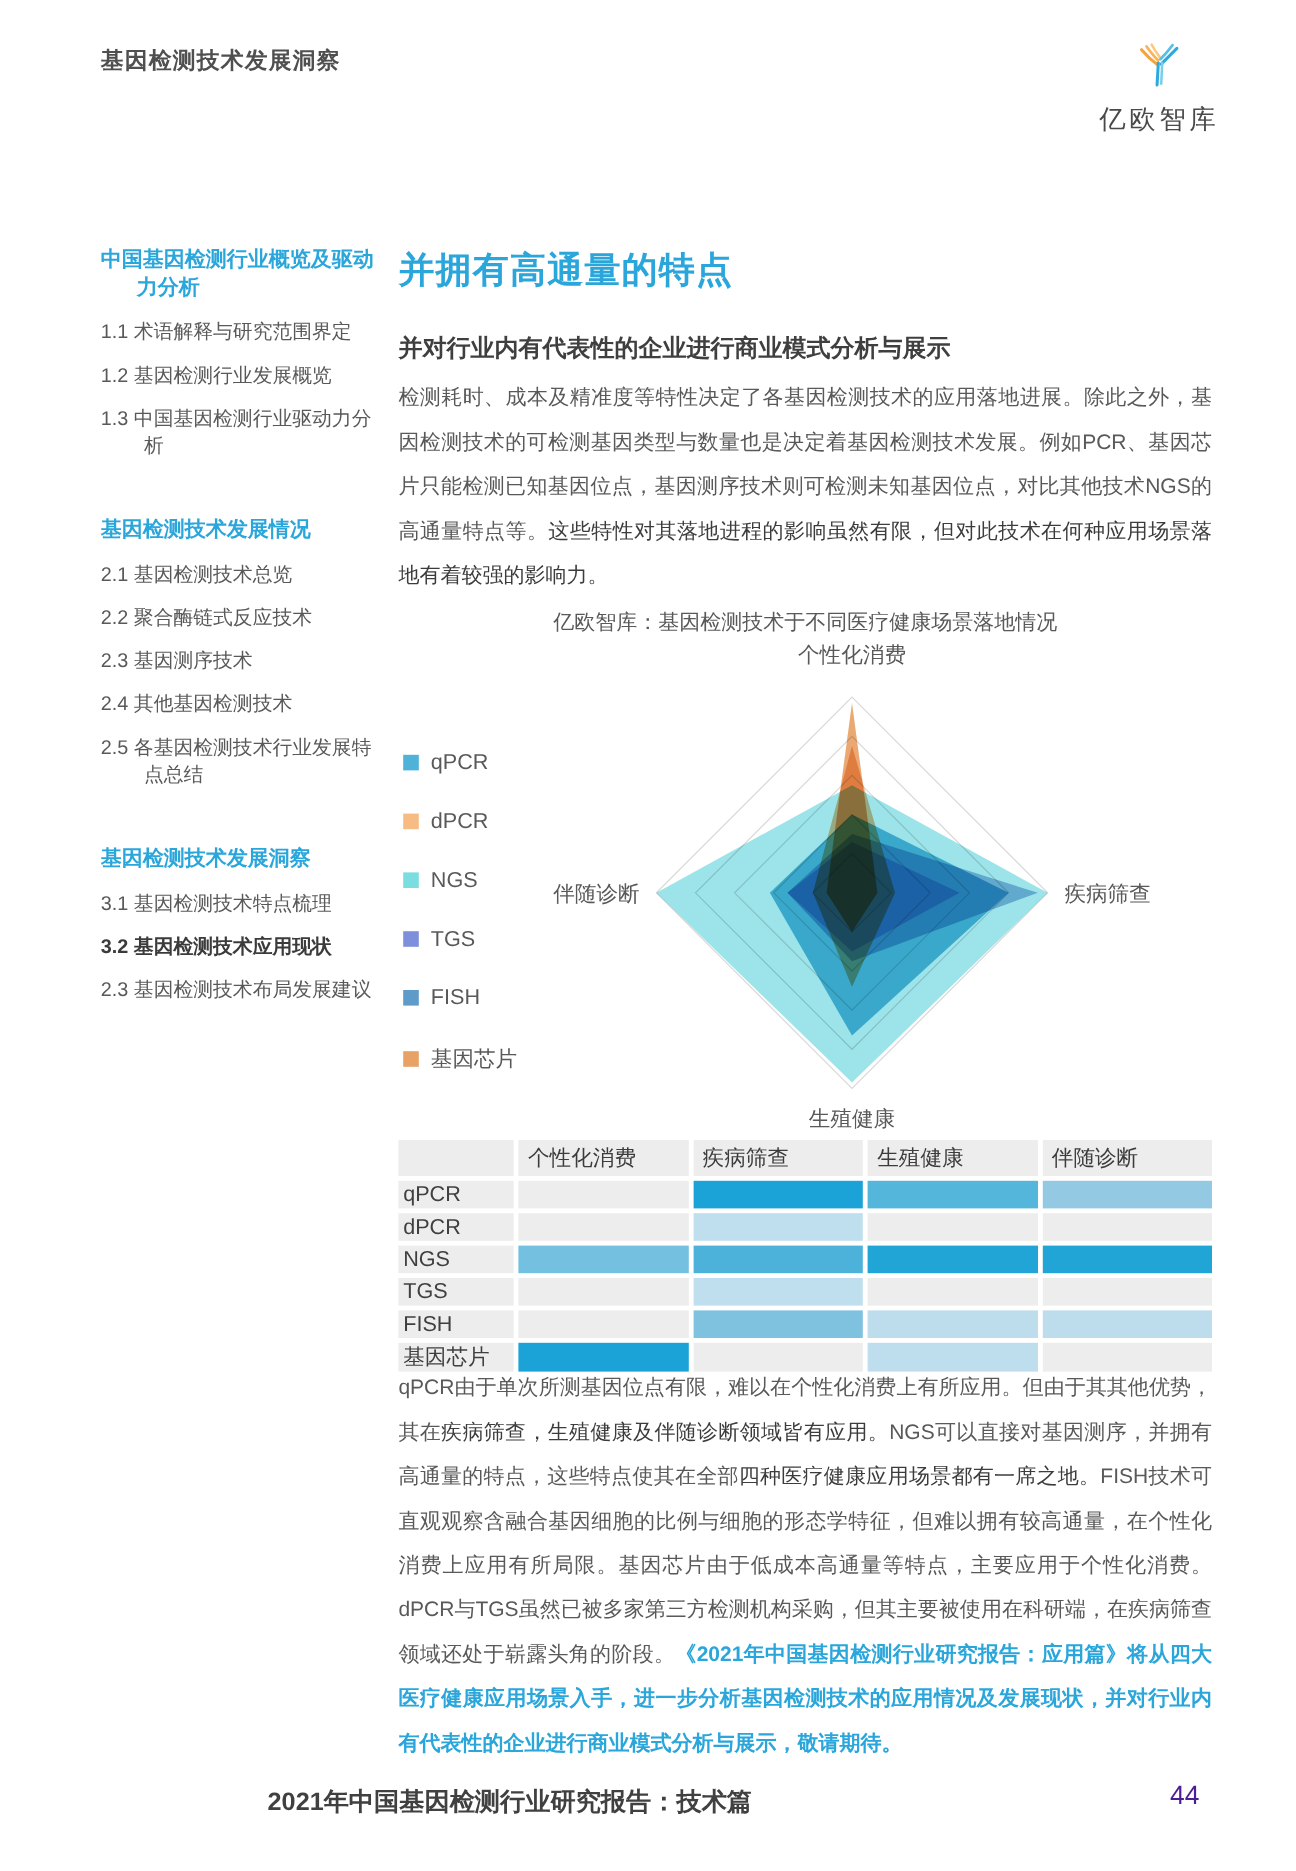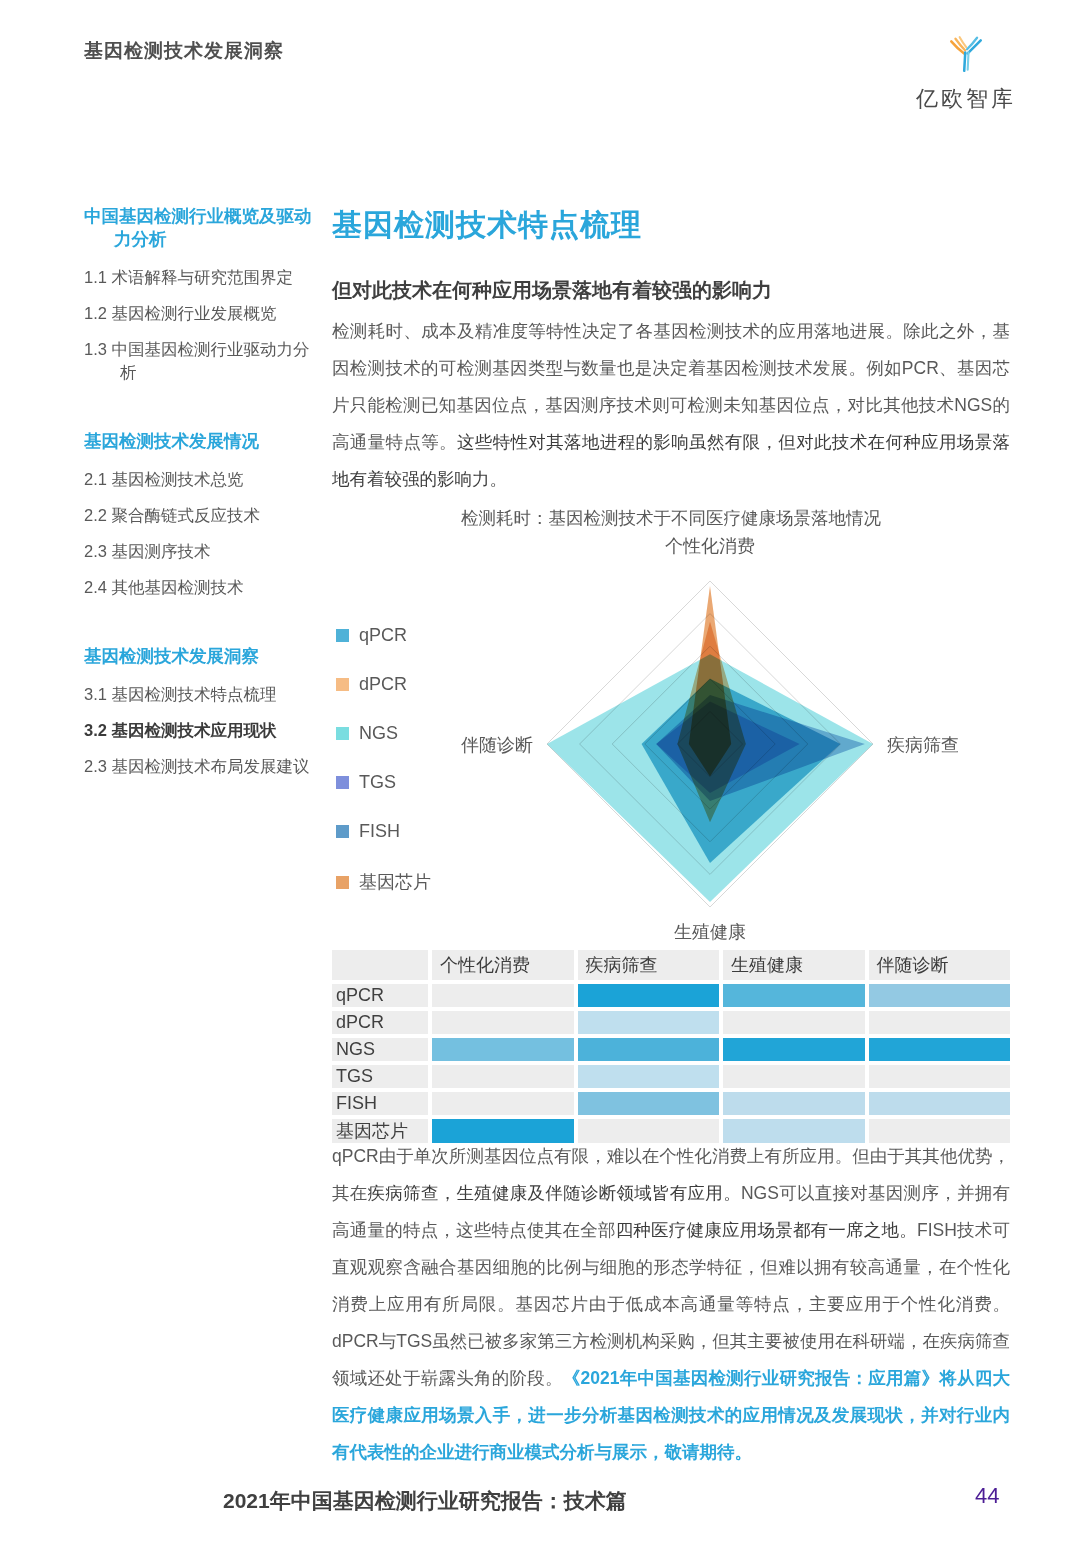--- a/index.html
+++ b/index.html
@@ -82,37 +82,38 @@
         <div class="sb-item">1.1 术语解释与研究范围界定</div>
         <div class="sb-item">1.2 基因检测行业发展概览</div>
         <div class="sb-item">1.3 中国基因检测行业驱动力分析</div>
       </div>
       <div class="sb-section">
         <div class="sb-head">基因检测技术发展情况</div>
         <div class="sb-item">2.1 基因检测技术总览</div>
         <div class="sb-item">2.2 聚合酶链式反应技术</div>
         <div class="sb-item">2.3 基因测序技术</div>
         <div class="sb-item">2.4 其他基因检测技术</div>
+        <div class="sb-item">2.5 各基因检测技术行业发展特点总结</div>
       </div>
       <div class="sb-section">
         <div class="sb-head">基因检测技术发展洞察</div>
         <div class="sb-item">3.1 基因检测技术特点梳理</div>
         <div class="sb-item active">3.2 基因检测技术应用现状</div>
         <div class="sb-item">2.3 基因检测技术布局发展建议</div>
       </div>
     </aside>
 
   <main class="main">
-    <h1 class="h1">基因检测技术特点梳理</h1>
-    <h2 class="h2">但对此技术在何种应用场景落地有着较强的影响力</h2>
+    <h1 class="h1">并拥有高通量的特点</h1>
+    <h2 class="h2">并对行业内有代表性的企业进行商业模式分析与展示</h2>
 
     <p class="p p1"><span>检测耗时、成本及精准度等特性决定了各基因检测技术的应用落地进展。除此之外，基因检测技术的可检测基因类型与数量也是决定着基因检测技术发展。例如PCR、基因芯片只能检测已知基因位点，基因测序技术则可检测未知基因位点，对比其他技术NGS的高通量特点等。</span><span class="b">这些特性对其落地进程的影响虽然有限，但对此技术在何种应用场景落地有着较强的影响力。</span></p>
 
     <figure class="figure" style="margin:0;">
-      <div class="chart-title">检测耗时：基因检测技术于不同医疗健康场景落地情况</div>
+      <div class="chart-title">亿欧智库：基因检测技术于不同医疗健康场景落地情况</div>
       <div class="legend">
           <div class="lg-item">
             <span class="lg-swatch" style="background: rgb(79, 178, 216);"></span>
             <span class="lg-label">qPCR</span>
           </div>
           <div class="lg-item">
             <span class="lg-swatch" style="background: rgb(246, 188, 132);"></span>
             <span class="lg-label">dPCR</span>
           </div>
           <div class="lg-item">

